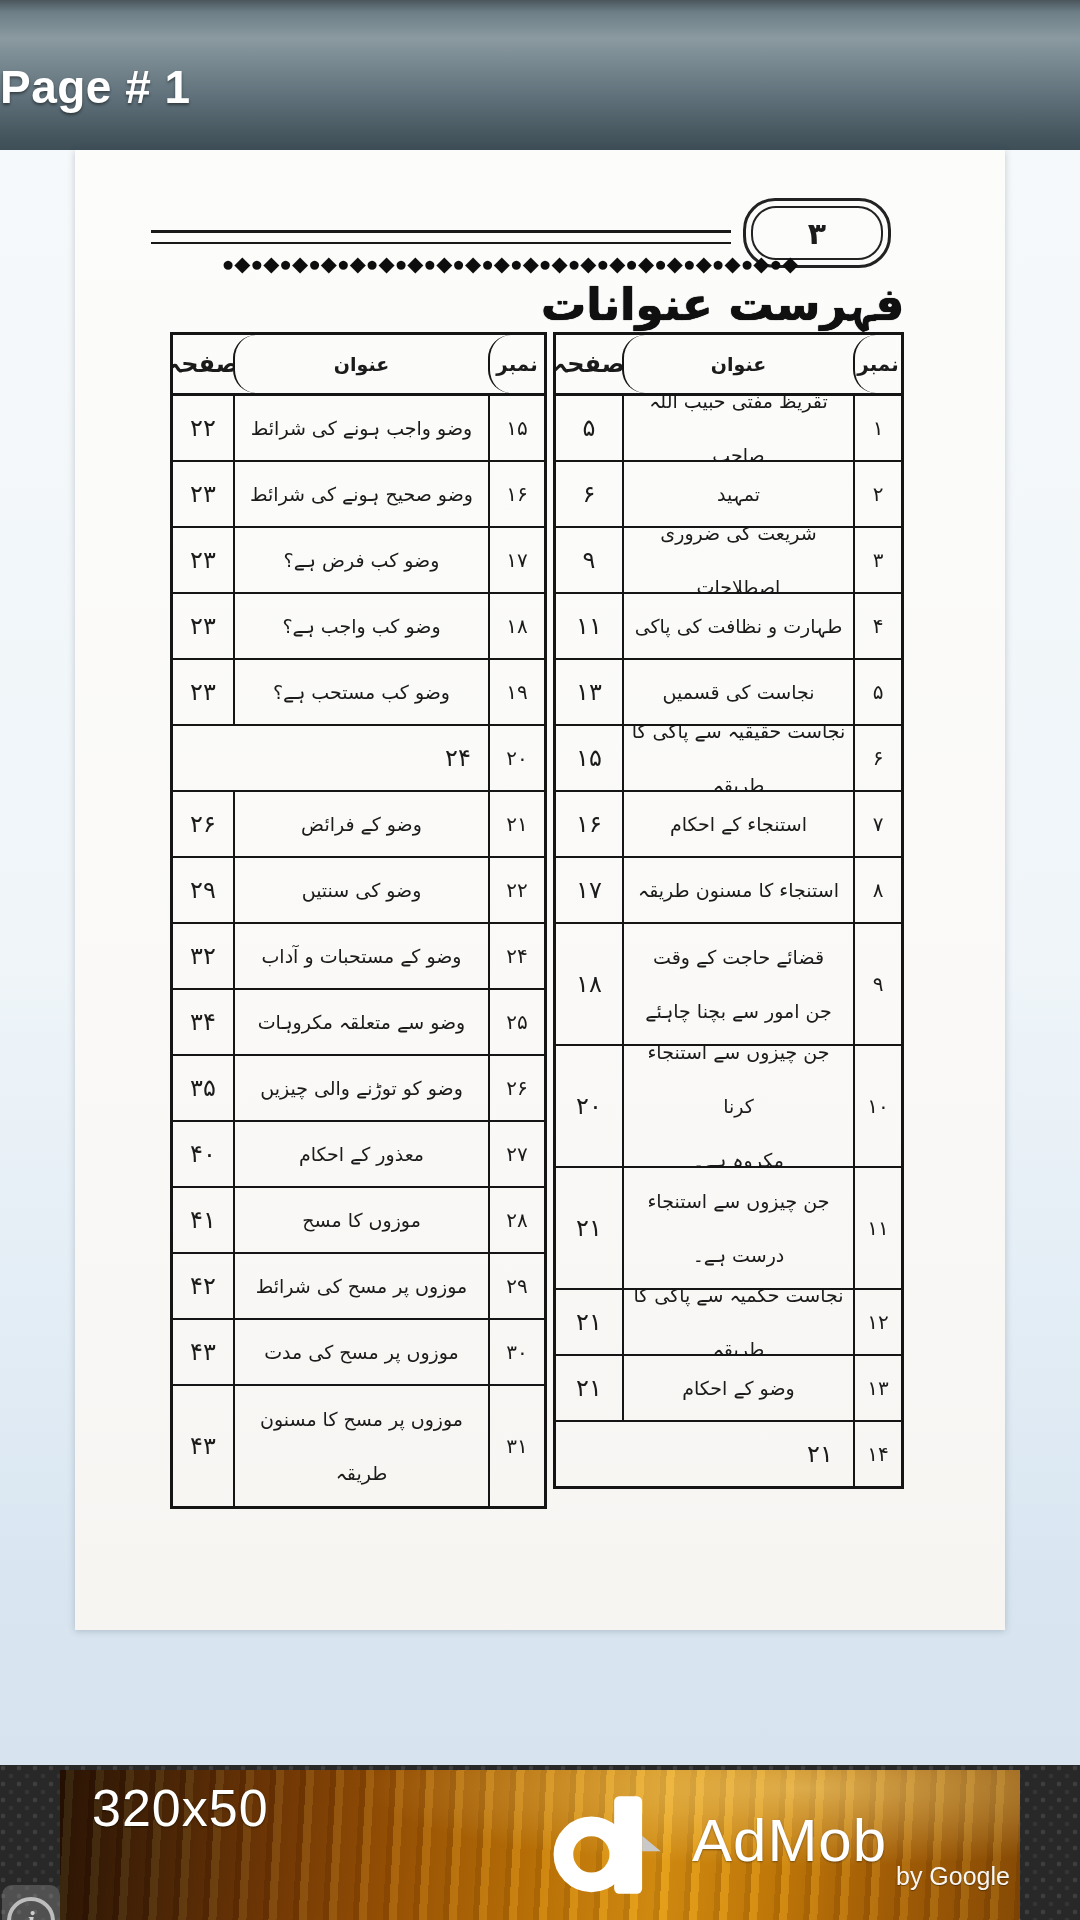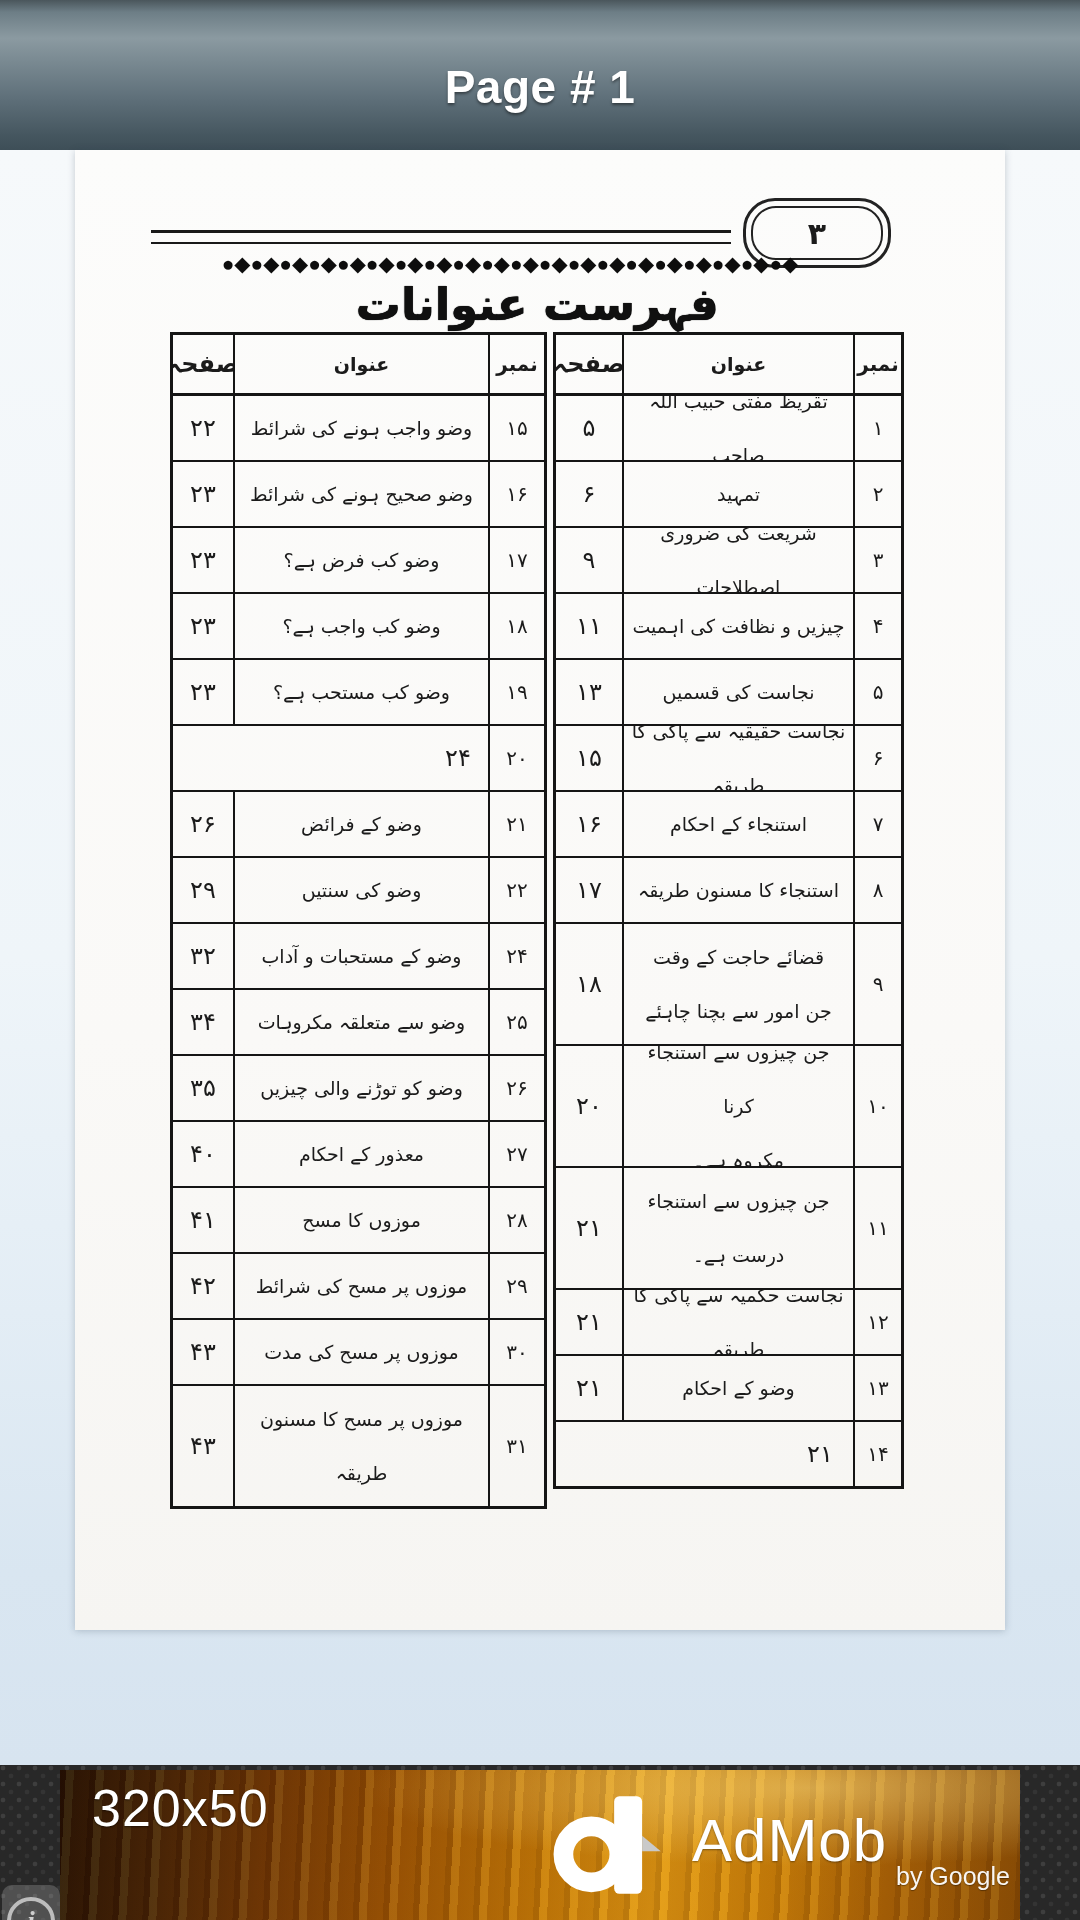--- a/index.html
+++ b/index.html
@@ -3,54 +3,54 @@
 <meta charset="utf-8">
 <style>
   html,body{margin:0;padding:0;background:#111;}
   .screen{position:relative;width:1080px;height:1920px;margin:0 auto;overflow:hidden;
           font-family:"Liberation Sans",sans-serif;background:#eef4f9;}
 
   
   .actionbar{position:absolute;left:0;top:0;width:100%;height:174px;
     background:linear-gradient(180deg,#4a565c 0%,#6d7e86 7%,#8b9aa1 22%,#7b8b93 34%,
                #5f707a 56%,#45565f 78%,#36464f 95%,#2c3c45 100%);
-    display:flex;align-items:center;justify-content:center;}
+    display:flex;align-items:center;}
   .actionbar .title{color:#fff;font-size:46px;font-weight:bold;
     text-shadow:0 2px 3px rgba(0,0,0,.45);letter-spacing:.5px;}
 
   
   .content{position:absolute;left:0;top:150px;width:100%;height:1615px;
     background:linear-gradient(180deg,#f6f9fb 0%,#eff5f9 50%,#e3edf5 72%,#d9e6f1 88%,#d7e4f0 100%);}
   .paper{position:absolute;left:75px;top:0;width:930px;height:1480px;
     background:linear-gradient(180deg,#fcfcfb 0%,#faf9f7 60%,#f6f5f2 100%);
     box-shadow:0 1px 7px rgba(40,60,80,.25);color:#1b1b1b;}
 
   .badge{position:absolute;left:668px;top:48px;width:142px;height:64px;
     border:3px solid #222;border-radius:32px;display:flex;align-items:center;justify-content:center;}
   .badge .inner{width:128px;height:50px;border:2px solid #222;border-radius:25px;
     display:flex;align-items:center;justify-content:center;
     font-family:"DejaVu Sans",sans-serif;font-size:30px;font-weight:bold;}
   .dblline{position:absolute;left:76px;top:80px;width:580px;height:9px;
     border-top:3px solid #191919;border-bottom:2px solid #191919;}
   .separator{position:absolute;left:40px;top:102px;width:790px;text-align:center;
     font-size:21px;letter-spacing:0;color:#0d0d0d;white-space:nowrap;overflow:hidden;}
-  .toc-title{position:absolute;left:95px;top:128px;width:734px;text-align:center;
+  .toc-title{position:absolute;left:95px;top:128px;width:734px;text-align:right;
     font-family:"DejaVu Sans",sans-serif;font-size:45px;font-weight:bold;color:#101010;
     text-shadow:0 0 1px #101010,.7px 0 #101010;}
 
   
   .tables{position:absolute;left:95px;top:182px;width:734px;display:flex;
     direction:rtl;justify-content:space-between;align-items:flex-start;
     font-family:"DejaVu Sans",sans-serif;}
   .toc-table{border:3px solid #151515;background:transparent;}
   .t-first{width:345px;}
   .t-second{width:371px;}
   .hdr,.row{display:flex;direction:rtl;}
   .hdr{height:58px;border-bottom:3px solid #151515;font-weight:bold;}
-  .hdr .c{font-size:27px;}
+  .hdr .c{font-size:27px;border-radius:23px;}
   .row{height:64px;}
   .row[data-lines="2"]{height:120px;}
   .row + .row{border-top:2px solid #151515;}
   .rows .row:first-of-type{border-top:0;}
   .c{display:flex;align-items:center;justify-content:center;text-align:center;overflow:hidden;}
   .c.num{border-left:2px solid #151515;font-size:20px;}
   .c.ttl{flex:1;border-left:2px solid #151515;font-size:19px;line-height:54px;
          white-space:pre-line;padding:0 6px;letter-spacing:-.2px;}
   .c.pg{font-size:24px;}
   .t-first .num{width:46px;}  .t-first .pg{width:66px;}
@@ -147,21 +147,21 @@
               </div>
 
               <div class="row">
                 <div class="c num">۳</div>
                 <div class="c ttl">شریعت کی ضروری اصطلاحات</div>
                 <div class="c pg">۹</div>
               </div>
 
               <div class="row">
                 <div class="c num">۴</div>
-                <div class="c ttl">چیزیں و نظافت کی اہمیت</div>
+                <div class="c ttl">طہارت و نظافت کی پاکی</div>
                 <div class="c pg">۱۱</div>
               </div>
 
               <div class="row">
                 <div class="c num">۵</div>
                 <div class="c ttl">نجاست کی قسمیں</div>
                 <div class="c pg">۱۳</div>
               </div>
 
               <div class="row">

